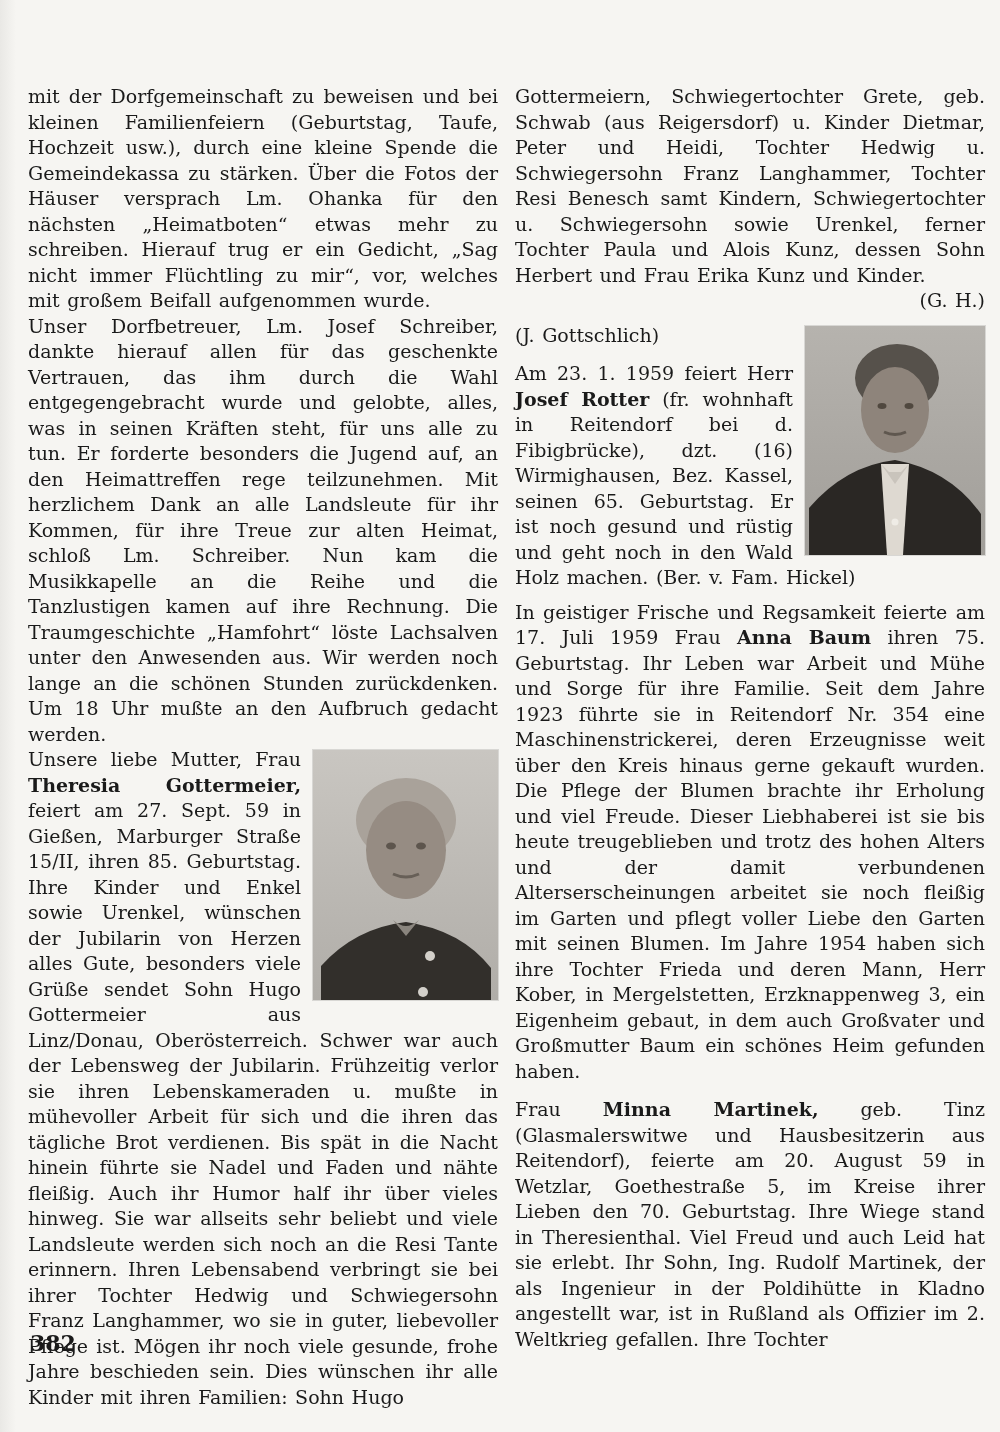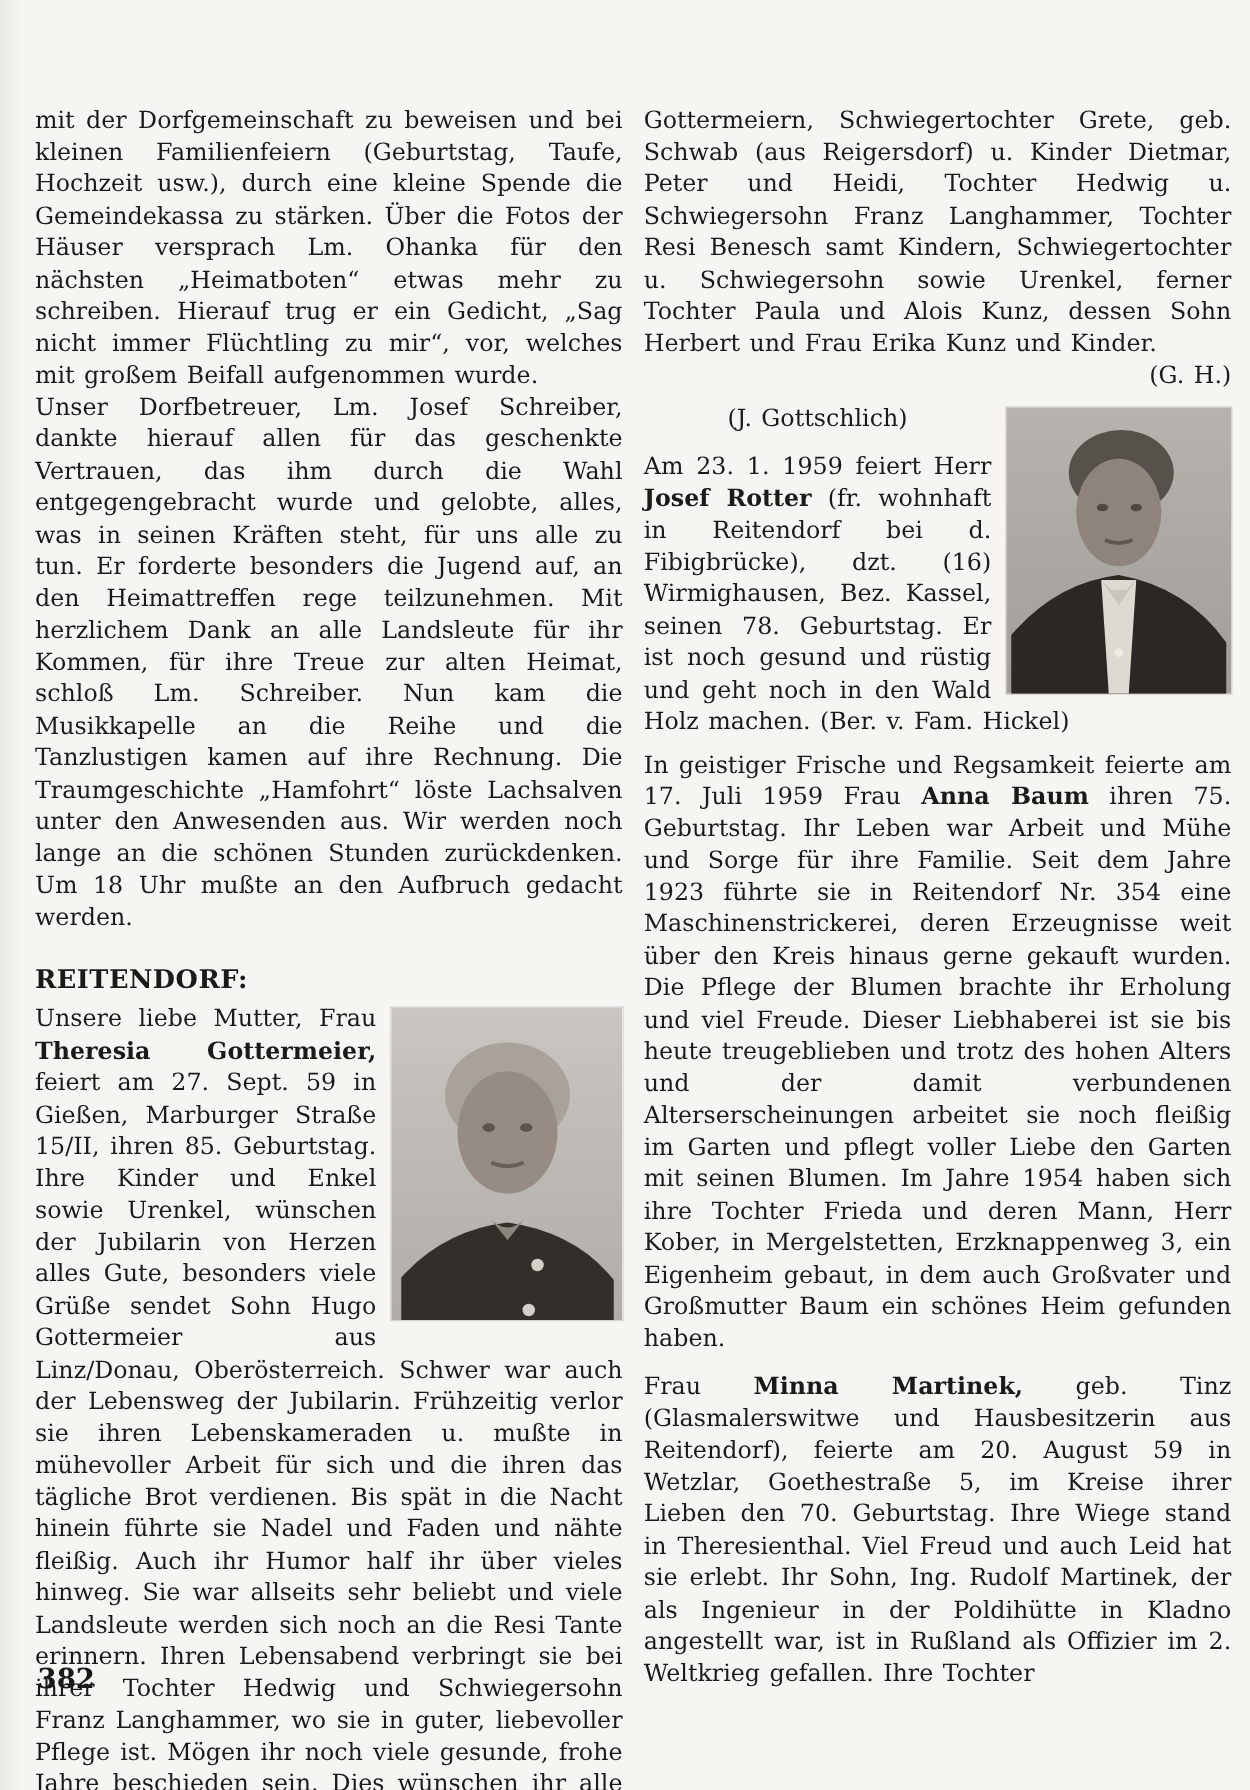--- a/index.html
+++ b/index.html
@@ -32,21 +32,21 @@
     margin: 0;
   }
   .body-text b { font-weight: bold; }
   .section-heading {
     font-weight: bold;
     font-size: 20.5px;
     letter-spacing: 0.4px;
     margin: 24px 0 8px 0;
   }
   .sig-left { text-align: right; }
-  .sig-right { display: block; text-align: center; padding-right: 14px; }
+  .sig-right { display: block; text-align: left; padding-right: 14px; }
   .gap-sm { height: 9px; }
   .gap-md { height: 13px; }
   .photo {
     float: right;
     margin: 3px 0 8px 12px;
     box-shadow: 0 0 0 1px rgba(0,0,0,0.12);
   }
   .photo svg { display: block; }
   .page-number {
     position: absolute;
@@ -57,21 +57,20 @@
 </style>
 </head>
 <body>
 
 <div class="page">
 
   <div class="col col-left">
     <div class="body-text">mit der Dorfgemeinschaft zu beweisen und bei kleinen Familienfeiern (Geburtstag, Taufe, Hochzeit usw.), durch eine kleine Spende die Gemeindekassa zu stärken. Über die Fotos der Häuser versprach Lm. Ohanka für den nächsten „Heimatboten“ etwas mehr zu schreiben. Hierauf trug er ein Gedicht, „Sag nicht immer Flüchtling zu mir“, vor, welches mit großem Beifall aufgenommen wurde.</div>
     <div class="body-text">Unser Dorfbetreuer, Lm. Josef Schreiber, dankte hierauf allen für das geschenkte Vertrauen, das ihm durch die Wahl entgegengebracht wurde und gelobte, alles, was in seinen Kräften steht, für uns alle zu tun. Er forderte besonders die Jugend auf, an den Heimattreffen rege teilzunehmen. Mit herzlichem Dank an alle Landsleute für ihr Kommen, für ihre Treue zur alten Heimat, schloß Lm. Schreiber. Nun kam die Musikkapelle an die Reihe und die Tanzlustigen kamen auf ihre Rechnung. Die Traumgeschichte „Hamfohrt“ löste Lachsalven unter den Anwesenden aus. Wir werden noch lange an die schönen Stunden zurückdenken. Um 18 Uhr mußte an den Aufbruch gedacht werden.</div>
 
-    <div class="section-heading">REITENDORF:</div>
 
     <div class="body-text">
       <span class="photo">
         <svg width="185" height="250" viewBox="0 0 185 250">
           <defs>
             <linearGradient id="bg1" x1="0" y1="0" x2="0" y2="1">
               <stop offset="0" stop-color="#c9c6c1"></stop>
               <stop offset="1" stop-color="#b0ada8"></stop>
             </linearGradient>
           </defs>
@@ -116,21 +115,21 @@
           <polygon points="76,138 104,138 98,229 82,229" fill="#ded9d1"></polygon>
           <polygon points="76,138 90,158 104,138 96,146 84,146" fill="#c9c4bc"></polygon>
           <circle cx="90" cy="196" r="3.5" fill="#efece6"></circle>
         </svg>
       </span>
       <span class="sig-right">(J. Gottschlich)</span>
     </div>
 
     <div class="gap-md"></div>
 
-    <div class="body-text"><span>Am 23. 1. 1959 feiert Herr </span><b>Josef Rotter</b><span> (fr. wohnhaft in Reitendorf bei d. Fibigbrücke), dzt. (16) Wirmighausen, Bez. Kassel, seinen 78. Geburtstag. Er ist noch gesund und rüstig und geht noch in den Wald Holz machen. (Ber. v. Fam. Hickel)</span></div>
+    <div class="body-text"><span>Am 23. 1. 1959 feiert Herr </span><b>Josef Rotter</b><span> (fr. wohnhaft in Reitendorf bei d. Fibigbrücke), dzt. (16) Wirmighausen, Bez. Kassel, seinen 65. Geburtstag. Er ist noch gesund und rüstig und geht noch in den Wald Holz machen. (Ber. v. Fam. Hickel)</span></div>
 
     <div class="gap-sm"></div>
 
     <div class="body-text"><span>In geistiger Frische und Regsamkeit feierte am 17. Juli 1959 Frau </span><b>Anna Baum</b><span> ihren 75. Geburtstag. Ihr Leben war Arbeit und Mühe und Sorge für ihre Familie. Seit dem Jahre 1923 führte sie in Reitendorf Nr. 354 eine Maschinenstrickerei, deren Erzeugnisse weit über den Kreis hinaus gerne gekauft wurden. Die Pflege der Blumen brachte ihr Erholung und viel Freude. Dieser Liebhaberei ist sie bis heute treugeblieben und trotz des hohen Alters und der damit verbundenen Alterserscheinungen arbeitet sie noch fleißig im Garten und pflegt voller Liebe den Garten mit seinen Blumen. Im Jahre 1954 haben sich ihre Tochter Frieda und deren Mann, Herr Kober, in Mergelstetten, Erzknappenweg 3, ein Eigenheim gebaut, in dem auch Großvater und Großmutter Baum ein schönes Heim gefunden haben.</span></div>
 
     <div class="gap-md"></div>
 
     <div class="body-text"><span>Frau </span><b>Minna Martinek,</b><span> geb. Tinz (Glasmalerswitwe und Hausbesitzerin aus Reitendorf), feierte am 20. August 59 in Wetzlar, Goethestraße 5, im Kreise ihrer Lieben den 70. Geburtstag. Ihre Wiege stand in Theresienthal. Viel Freud und auch Leid hat sie erlebt. Ihr Sohn, Ing. Rudolf Martinek, der als Ingenieur in der Poldihütte in Kladno angestellt war, ist in Rußland als Offizier im 2. Weltkrieg gefallen. Ihre Tochter</span></div>
   </div>
 

